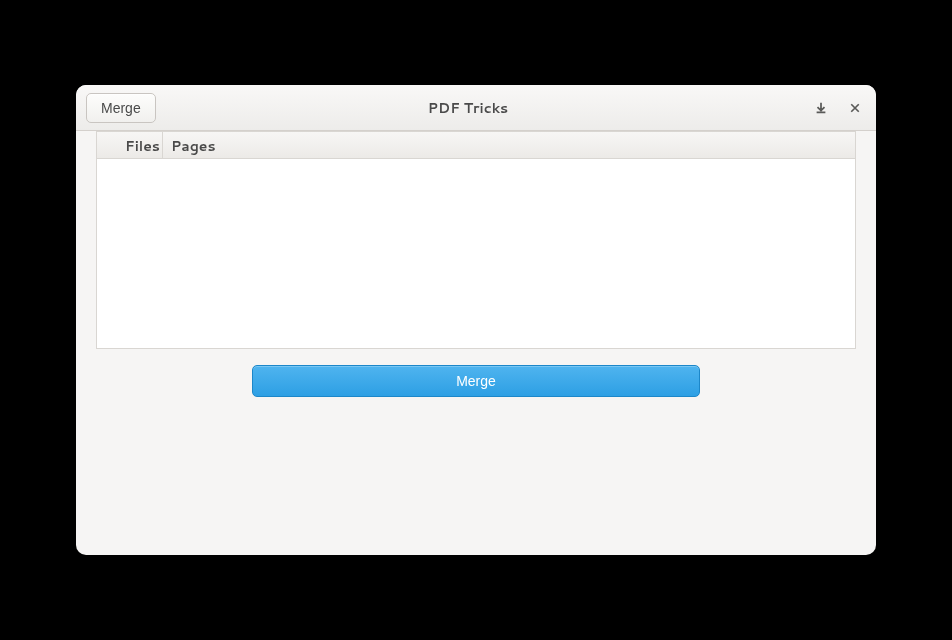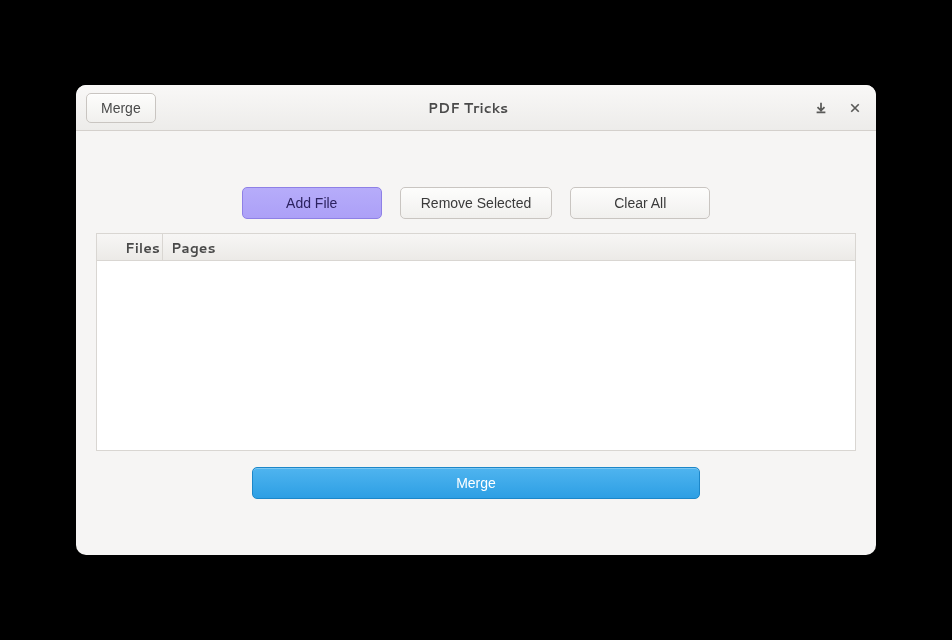--- a/index.html
+++ b/index.html
@@ -186,25 +186,20 @@
       <button class="icon-btn">
         <svg width="12" height="12" viewBox="0 0 16 16" fill="none" stroke="currentColor" stroke-width="2.2">
           <path d="M3 3 L13 13 M13 3 L3 13"></path>
         </svg>
       </button>
     </div>
   </div>
 
   <div class="content">
 
-    <div class="toolbar">
-      <button class="btn suggested">Add File</button>
-      <button class="btn">Remove Selected</button>
-      <button class="btn">Clear All</button>
-    </div>
 
     <div class="table-wrap">
       <div class="table-header">
         <div class="th files">Files</div>
         <div class="th pages">Pages</div>
       </div>
       <div class="table-body"></div>
     </div>
 
     <div class="merge-wrap">

